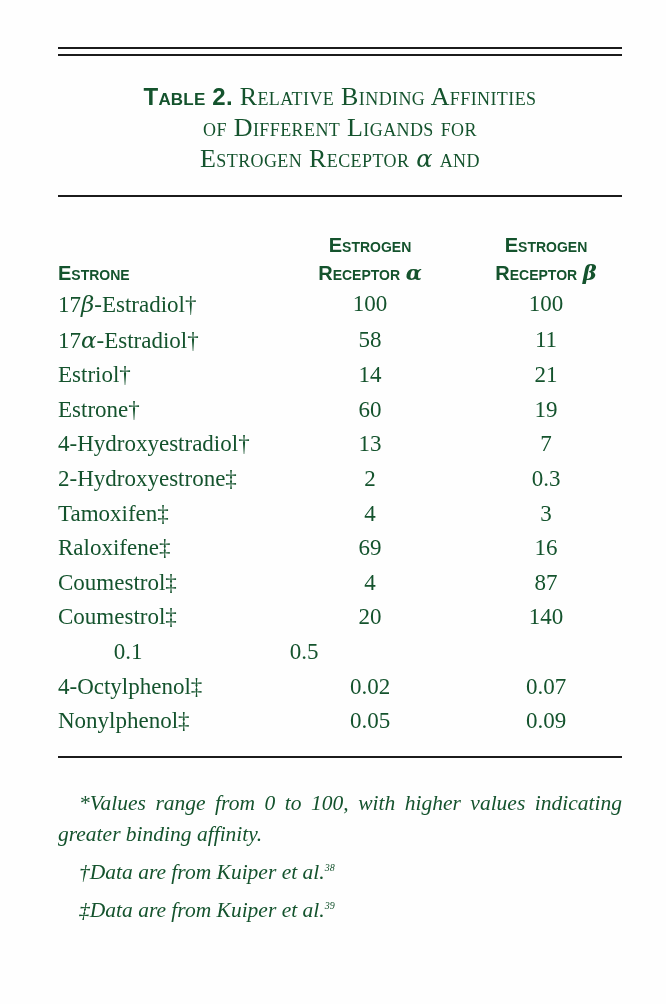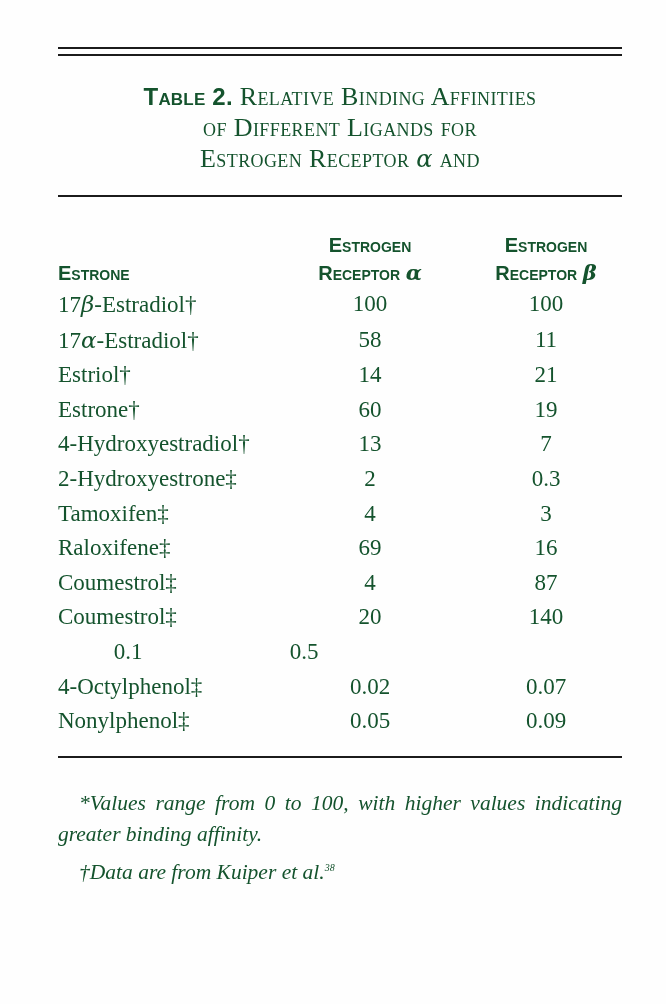--- a/index.html
+++ b/index.html
@@ -193,16 +193,17 @@
     <div class="cell num col-alpha">0.05</div>
     <div class="cell num col-beta">0.09</div>
   </div>
 </div>
 
     <div class="bottom-rule"></div>
 
     <div class="footnotes">
         <p class="footnote"><span>*</span><span>Values range from 0 to 100, with higher values indicating greater binding affinity.</span></p>
         <p class="footnote"><span>†</span><span>Data are from Kuiper et al.</span><sup>38</sup></p>
+        <p class="footnote"><span>‡</span><span>Data are from Kuiper et al.</span><sup>39</sup></p>
       </div>
 
   </div>
 </div>
 
 </body></html>

